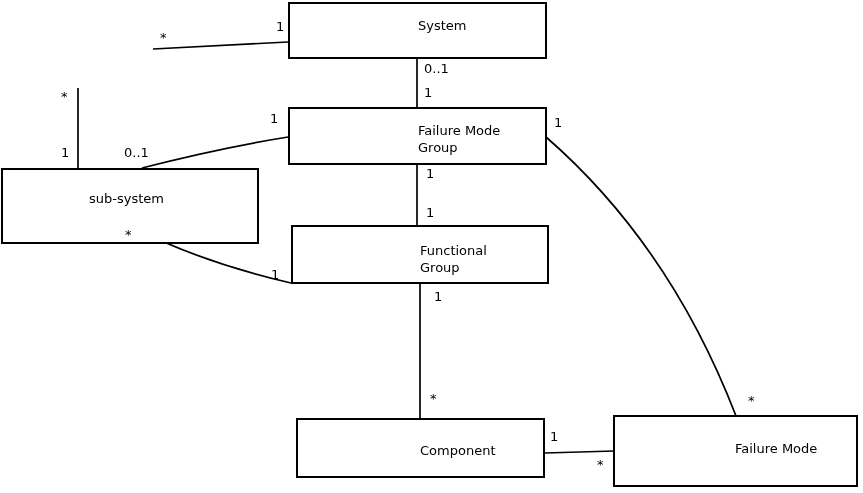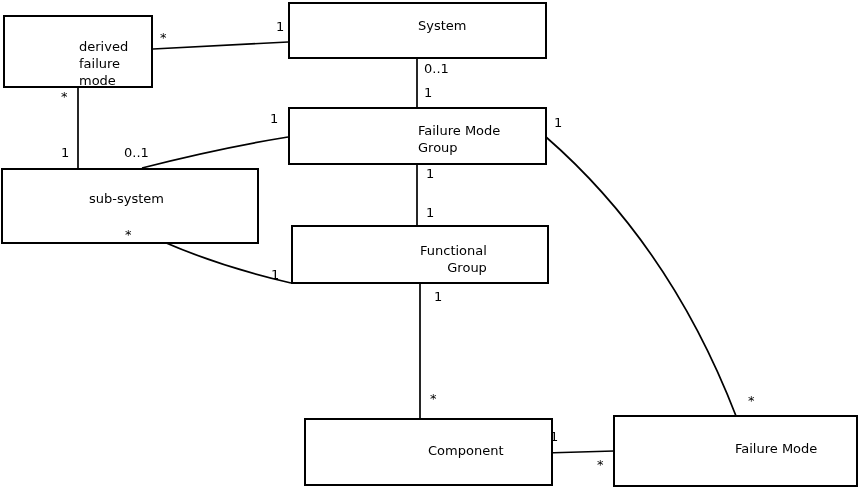--- a/index.html
+++ b/index.html
@@ -60,27 +60,20 @@
     <path d="M78,88 L78,168"></path>
     <path d="M142,168 Q220,148 288,137"></path>
     <path d="M417,59 L417,107"></path>
     <path d="M417,164 L417,226"></path>
     <path d="M420,283 L420,419"></path>
     <path d="M130,226 Q200,262 291,283"></path>
     <path d="M546,137 Q670,245 736,416"></path>
     <path d="M545,453 L614,451"></path>
   </svg>
 
-  <div class="node" style="left:3px; top:15px; width:150px; height:73px;">
-    <div class="node-label" style="left:74px; top:21px;">
-      <div>derived</div>
-      <div>failure</div>
-      <div>mode</div>
-    </div>
-  </div>
 
   <div class="node" style="left:288px; top:2px; width:259px; height:57px;">
     <div class="node-label" style="left:128px; top:13px;">
       <div>System</div>
     </div>
   </div>
 
   <div class="node" style="left:288px; top:107px; width:259px; height:58px;">
     <div class="node-label" style="left:128px; top:13px;">
       <div>Failure Mode</div>
@@ -88,27 +81,27 @@
     </div>
   </div>
 
   <div class="node" style="left:1px; top:168px; width:258px; height:76px;">
     <div class="node-label" style="left:86px; top:20px;">
       <div>sub-system</div>
     </div>
   </div>
 
   <div class="node" style="left:291px; top:225px; width:258px; height:59px;">
-    <div class="node-label" style="left:127px; top:15px;text-align:right;">
+    <div class="node-label" style="left:127px; top:15px;">
       <div>Functional</div>
       <div>Group</div>
     </div>
   </div>
 
-  <div class="node" style="left:304px; top:418px; width:249px; height:68px;text-align:right;">
+  <div class="node" style="left:296px; top:418px; width:249px; height:60px;text-align:right;">
     <div class="node-label" style="left:122px; top:22px;">
       <div>Component</div>
     </div>
   </div>
 
   <div class="node" style="left:613px; top:415px; width:245px; height:72px;">
     <div class="node-label" style="left:120px; top:23px;">
       <div>Failure Mode</div>
     </div>
   </div>

